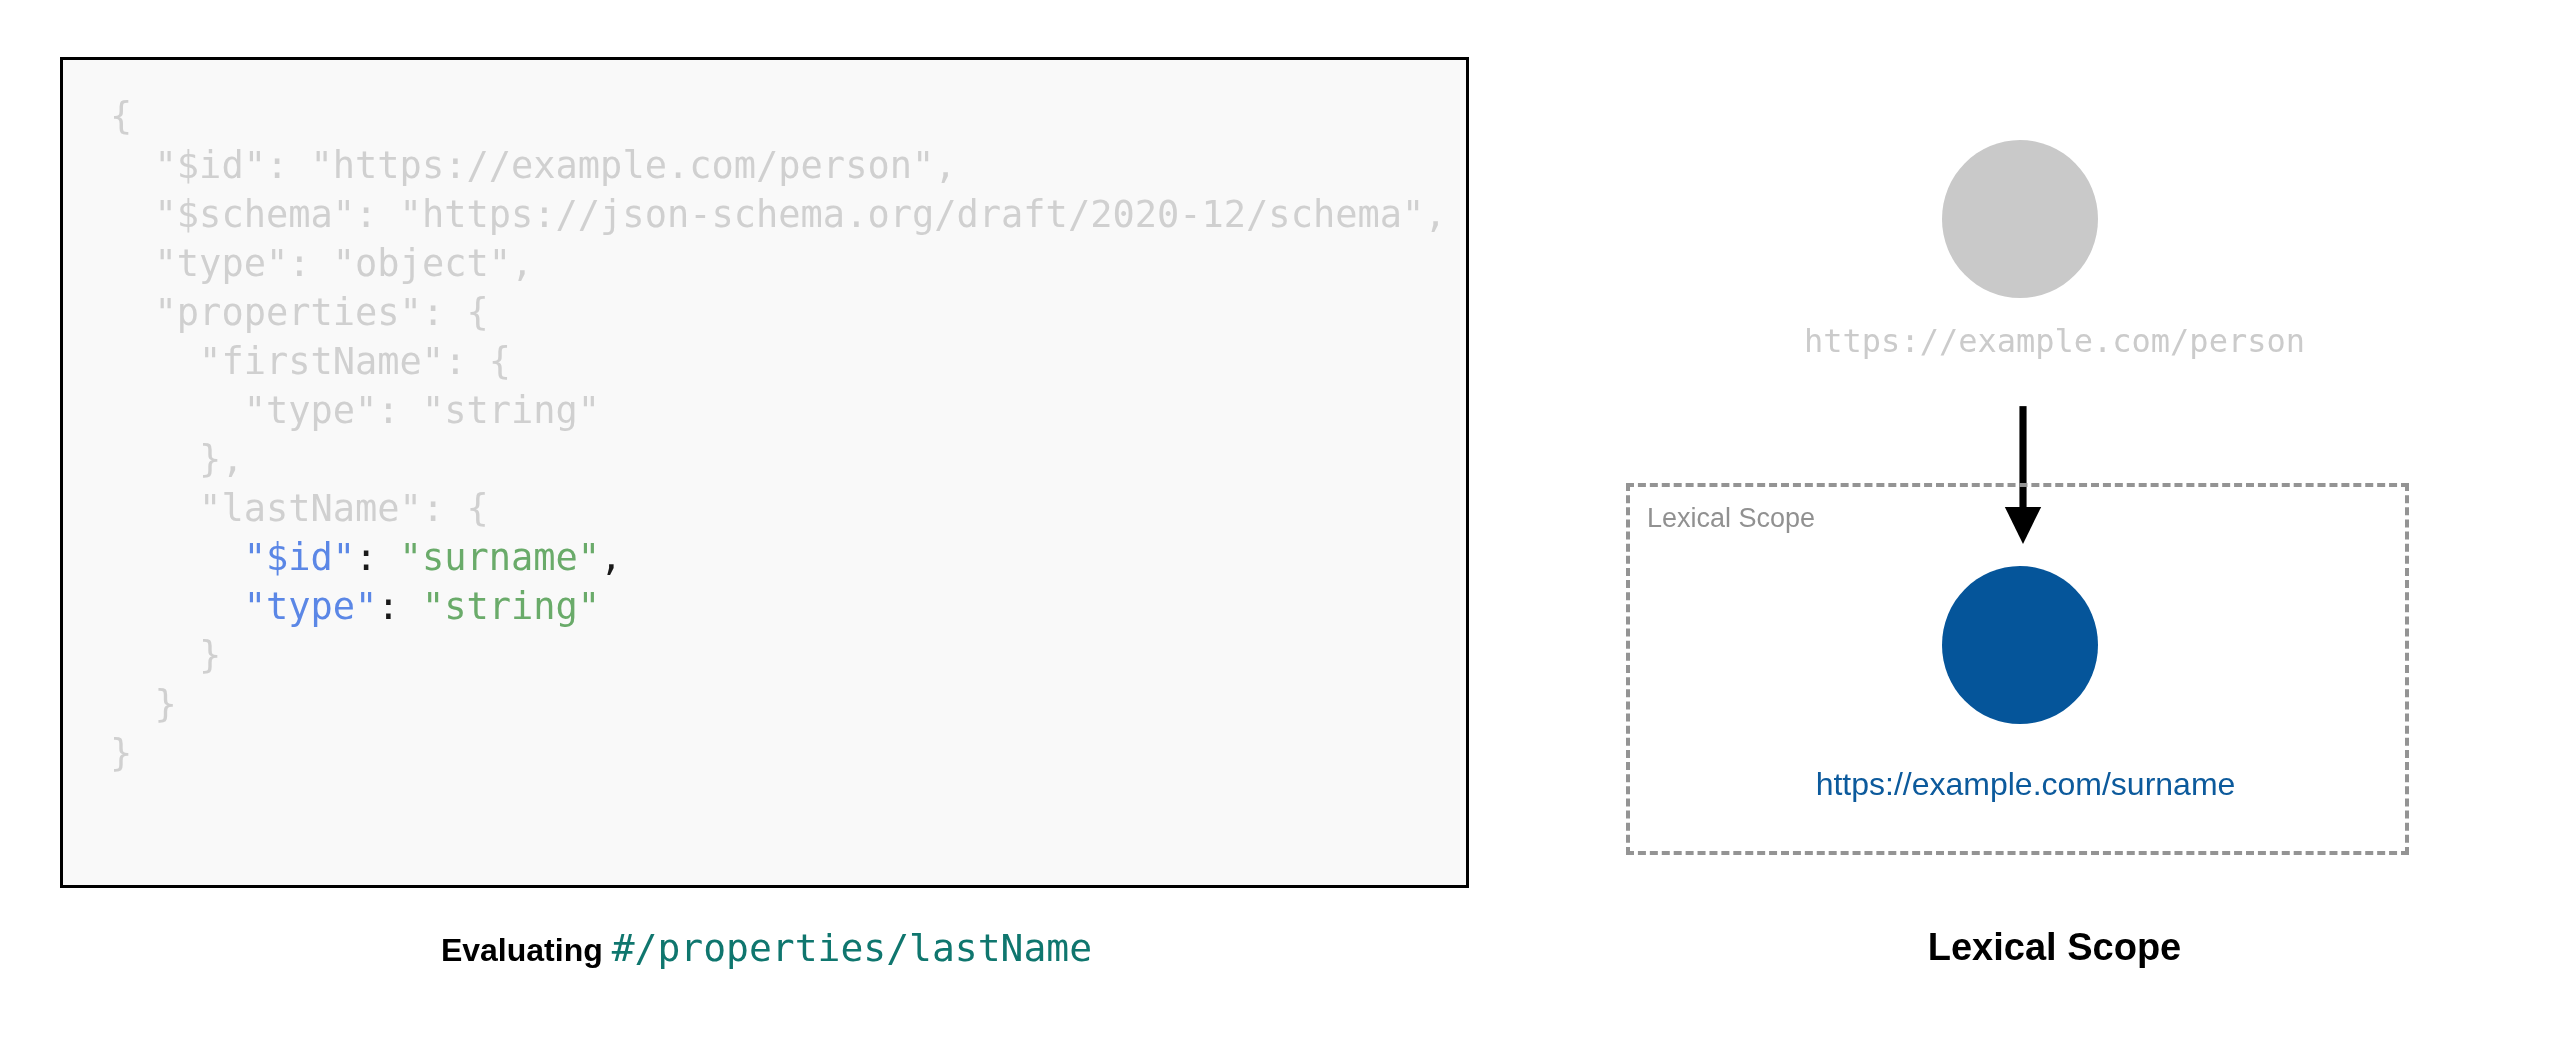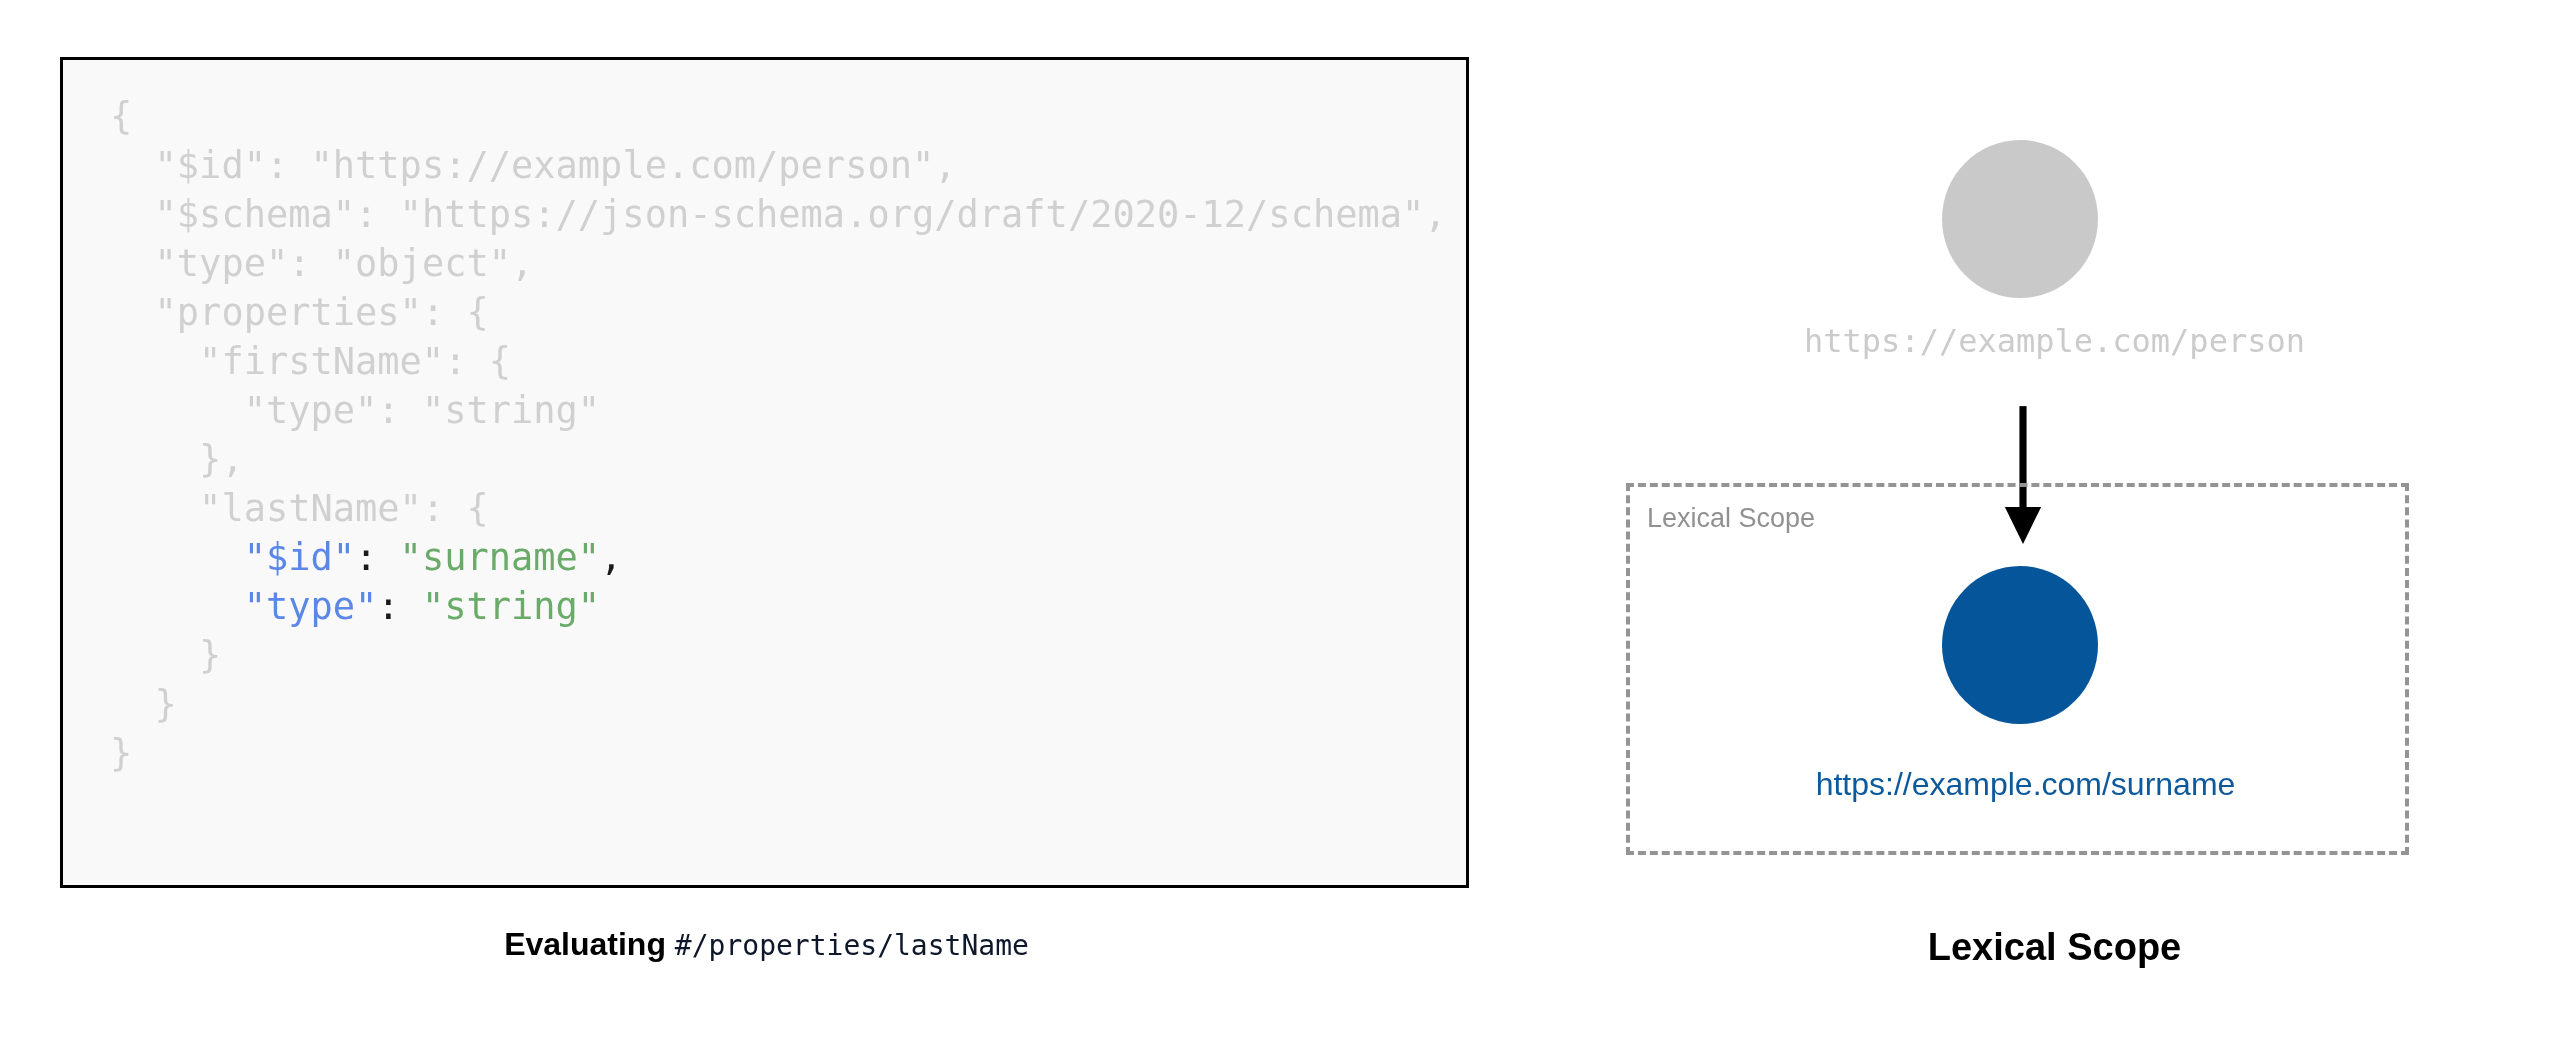--- a/index.html
+++ b/index.html
@@ -64,22 +64,22 @@
   }
   .cap-bold {
     font-family: "Liberation Sans", sans-serif;
     font-weight: bold;
     font-size: 32px;
     color: #000000;
   }
   .cap-mono {
     font-family: "DejaVu Sans Mono", "Liberation Mono", monospace;
     font-weight: normal;
-    font-size: 28px;
-    color: #0f172a;
+    font-size: 38px;
+    color: #0f766e;
   }
 
   
   #scope-panel {
     position: absolute;
     left: 1533px;
     top: 0;
     width: 1043px;
     height: 807px;
   }

